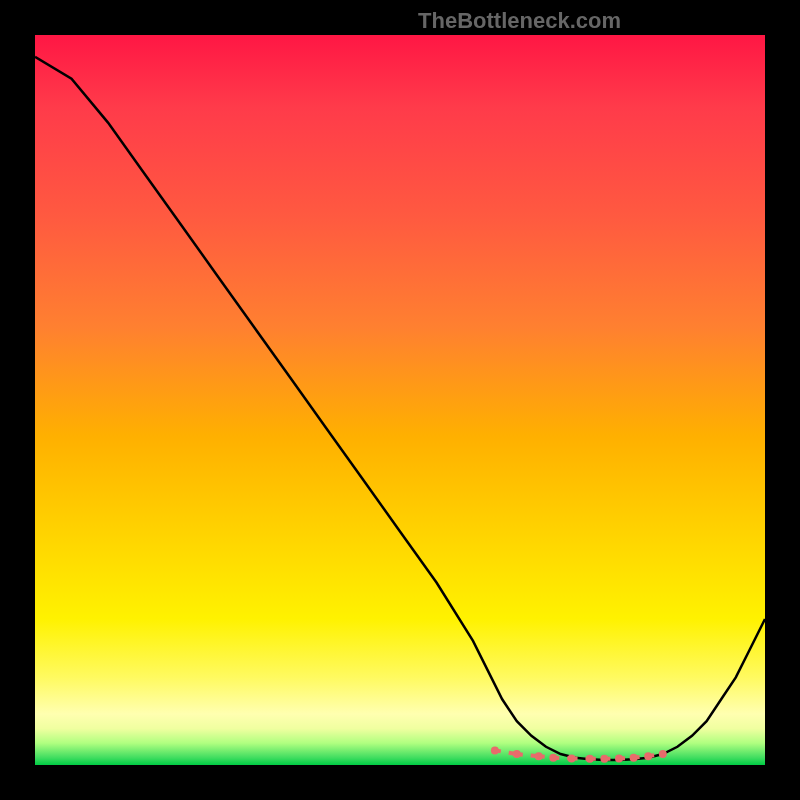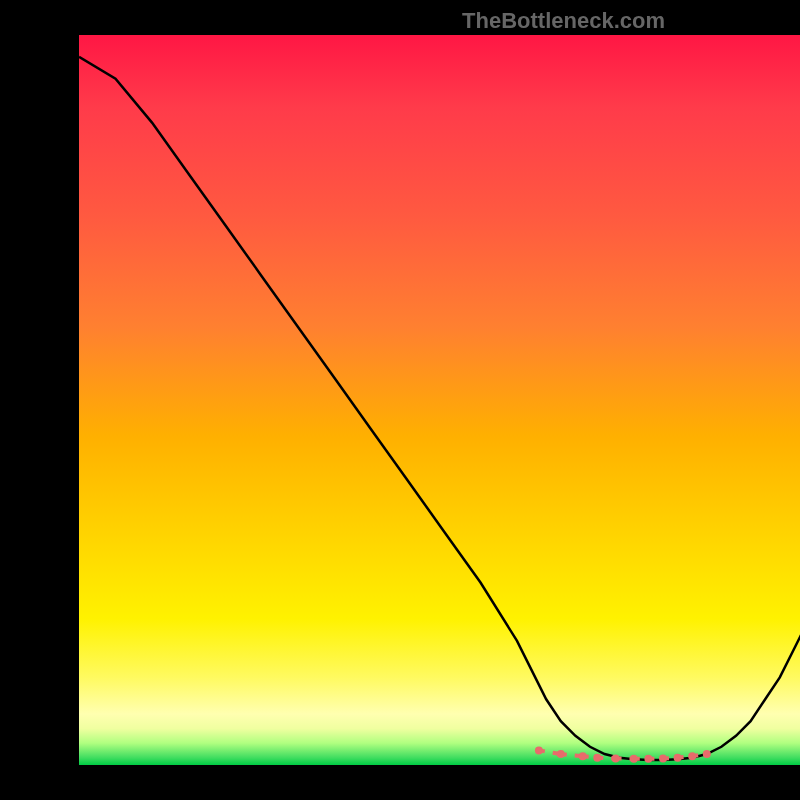--- a/index.html
+++ b/index.html
@@ -2,21 +2,20 @@
 <html><head>
 <meta charset="utf-8">
 <style>
   * { margin: 0; padding: 0; box-sizing: border-box; }
   html, body { width: 800px; height: 800px; background: #000; overflow: hidden; }
   .container {
     width: 636px;
     height: 800px;
     background: #000;
     position: relative;
-    margin-left: 44px;
   }
   .watermark {
     position: absolute;
     top: 8px;
     right: 15px;
     color: #666;
     font-family: Arial, sans-serif;
     font-size: 22px;
     font-weight: bold;
     z-index: 10;

